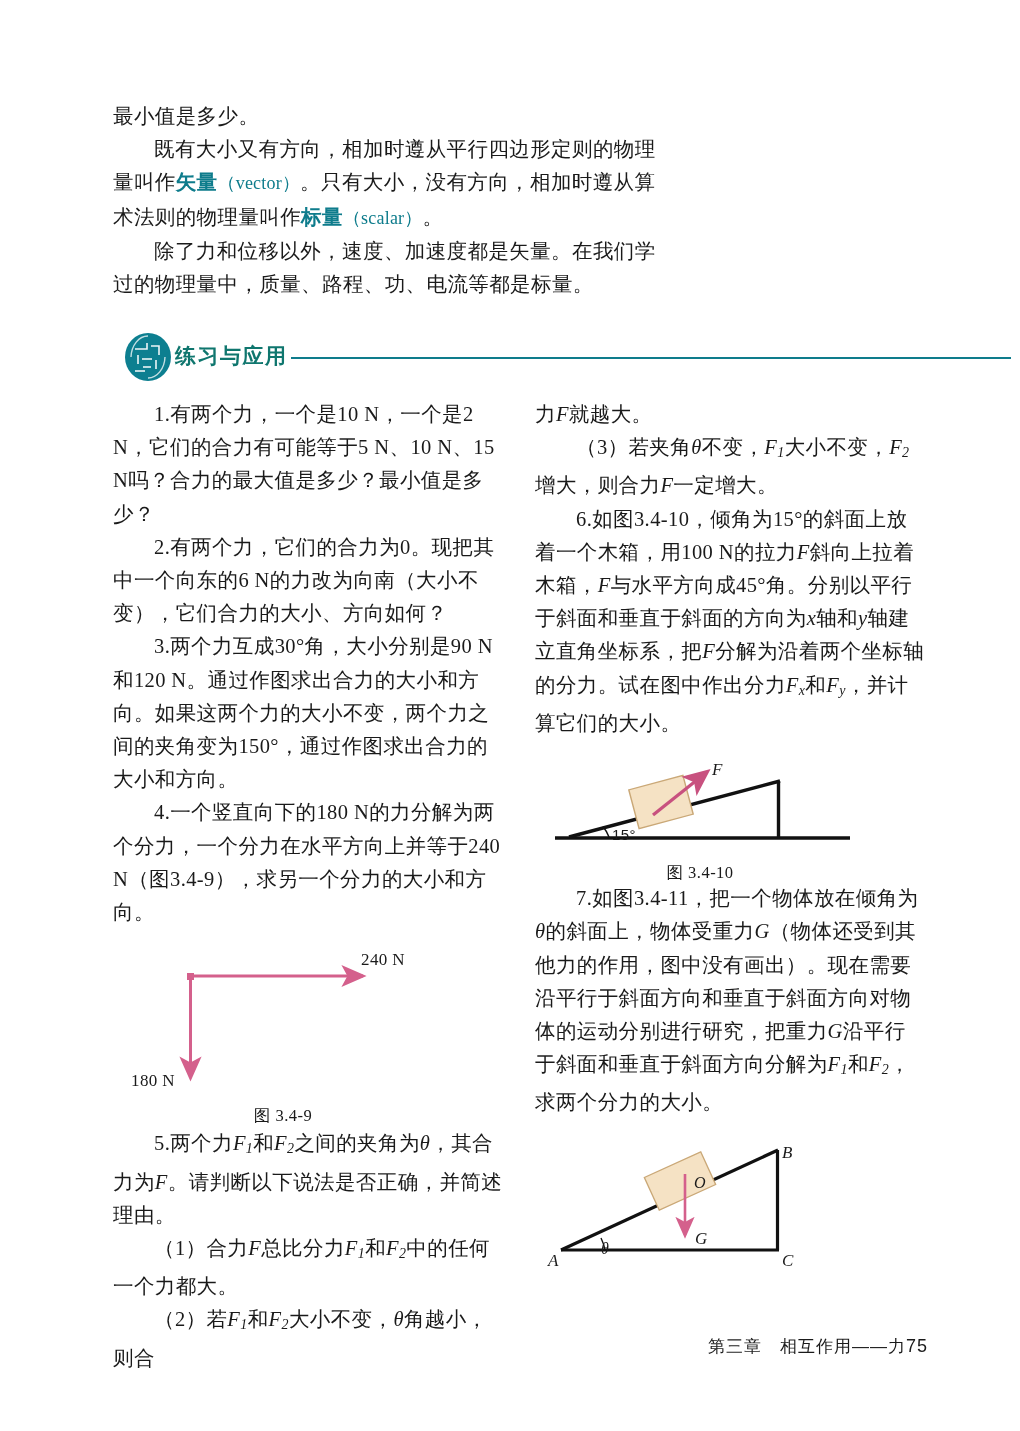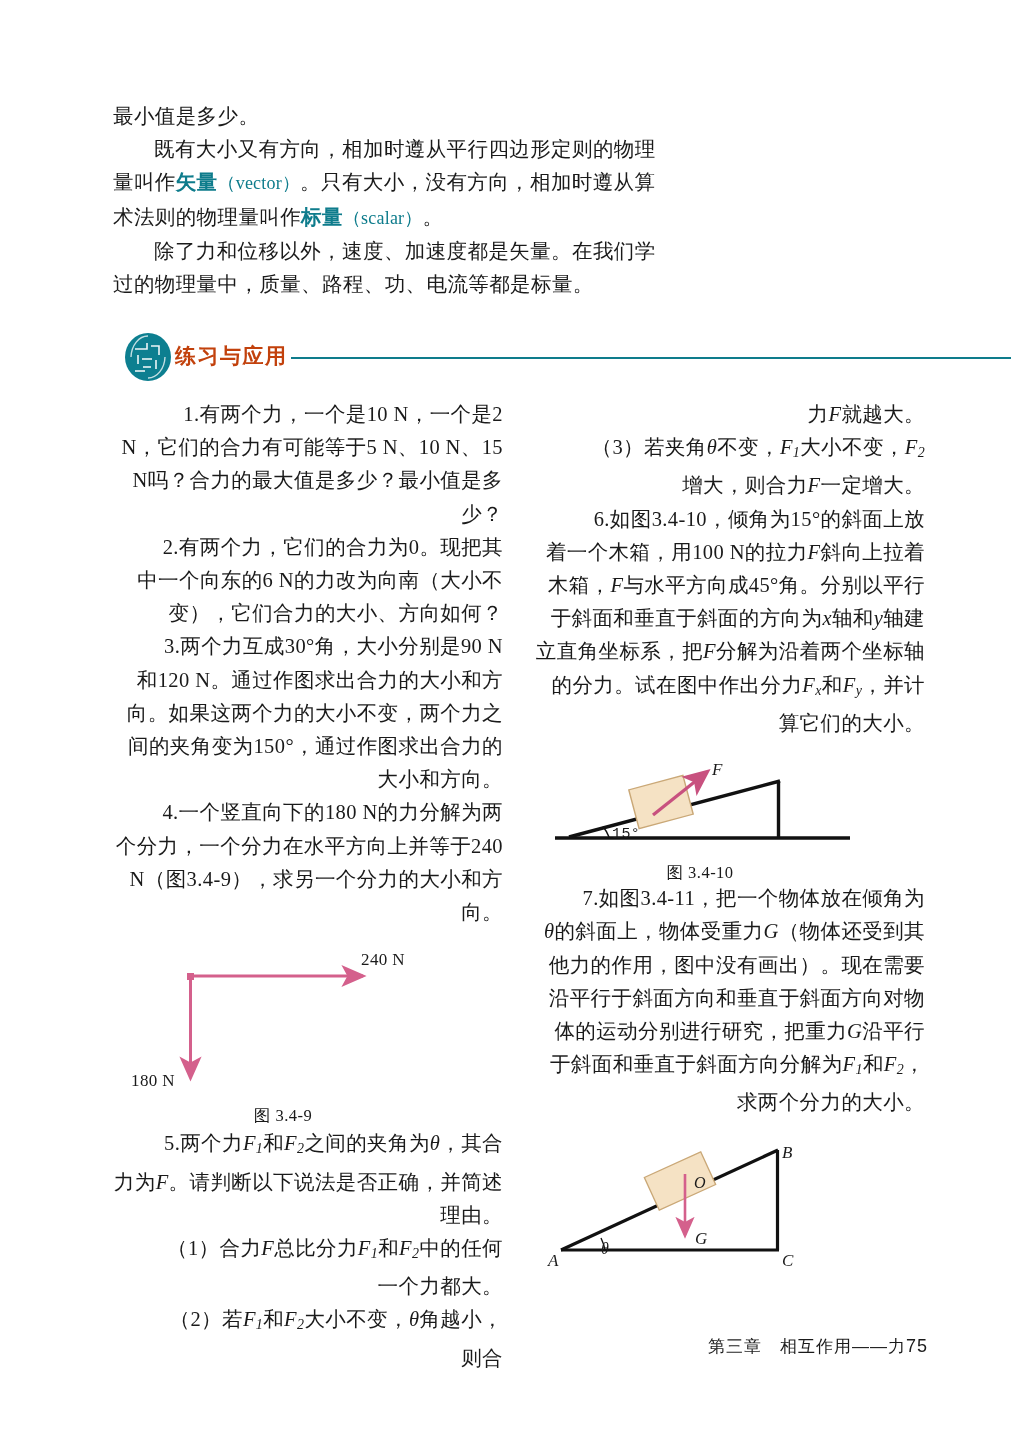--- a/index.html
+++ b/index.html
@@ -39,32 +39,32 @@
   }
   #section-header .badge{
     position:absolute;left:12px;top:1px;
     width:46px;height:48px;border-radius:50%;
     background:#0d7f90;
   }
   #section-header .badge svg{display:block;}
   #section-header .sect-title{
     position:absolute;left:62px;top:10px;
     font-family:"Liberation Sans","DejaVu Sans",sans-serif;
-    font-size:21px;font-weight:700;color:#c2410c;letter-spacing:1.5px;
+    font-size:21px;font-weight:700;color:#0f766e;letter-spacing:1.5px;
   }
   #section-header .rule{
     position:absolute;left:178px;top:25px;width:720px;height:2px;
     background:#0e7c8c;
   }
 
   
   .col{position:absolute;top:398px;width:390px;}
   #col-left{left:113px;}
   #col-right{left:535px;}
-  .col p{margin:0 0 0 0;text-align:right;}
+  .col p{margin:0 0 0 0;}
 
   
   .figure{position:relative;}
   .figcap{
     text-align:center;
     font-family:"Liberation Serif","DejaVu Serif",serif;
     font-size:16.5px;color:#1a1a1a;letter-spacing:.5px;
   }
 
   
@@ -165,21 +165,21 @@
         <line x1="243.5" y1="29" x2="243.5" y2="86" stroke="#111" stroke-width="3.4"></line>
 
         <path d="M74 85 A40 40 0 0 0 68 74.5" fill="none" stroke="#111" stroke-width="1.5"></path>
 
         <g transform="translate(126,50) rotate(-14.9)">
           <rect x="-28" y="-20" width="56" height="40" fill="#f5e2c4" stroke="#caa877" stroke-width="1.4"></rect>
         </g>
 
         <line x1="118" y1="63" x2="172" y2="20" stroke="#c8517f" stroke-width="3.3" marker-end="url(#pinkArrow10)"></line>
       </svg>
-      <div style="position:absolute;left:77px;top:66px;font-family:Liberation Mono, monospace;font-size:15px;">15°</div>
+      <div style="position:absolute;left:77px;top:66px;font-family:Liberation Sans, sans-serif;font-size:15px;">15°</div>
       <div style="position:absolute;left:177px;top:1px;font-family:'Liberation Serif',serif;font-size:17px;font-style:italic;">F</div>
       <div class="figcap" style="position:absolute;left:0;top:104px;width:330px;">图 3.4-10</div>
     </div>
 
     <p class="indent" style="margin-top:6px;"><span>7.如图3.4-11，把一个物体放在倾角为</span><i class="v">θ</i><span>的斜面上，物体受重力</span><i class="v">G</i><span>（物体还受到其他力的作用，图中没有画出）。现在需要沿平行于斜面方向和垂直于斜面方向对物体的运动分别进行研究，把重力</span><i class="v">G</i><span>沿平行于斜面和垂直于斜面方向分解为</span><i class="v">F</i><sub>1</sub><span>和</span><i class="v">F</i><sub>2</sub><span>，求两个分力的大小。</span></p>
 
     <div class="figure" style="margin-top:14px;height:160px;">
       <svg width="390" height="140" viewBox="0 0 390 140" aria-hidden="true">
         <defs>
           <marker id="pinkArrow11" markerWidth="9" markerHeight="9" refX="7" refY="4.5" orient="auto">

